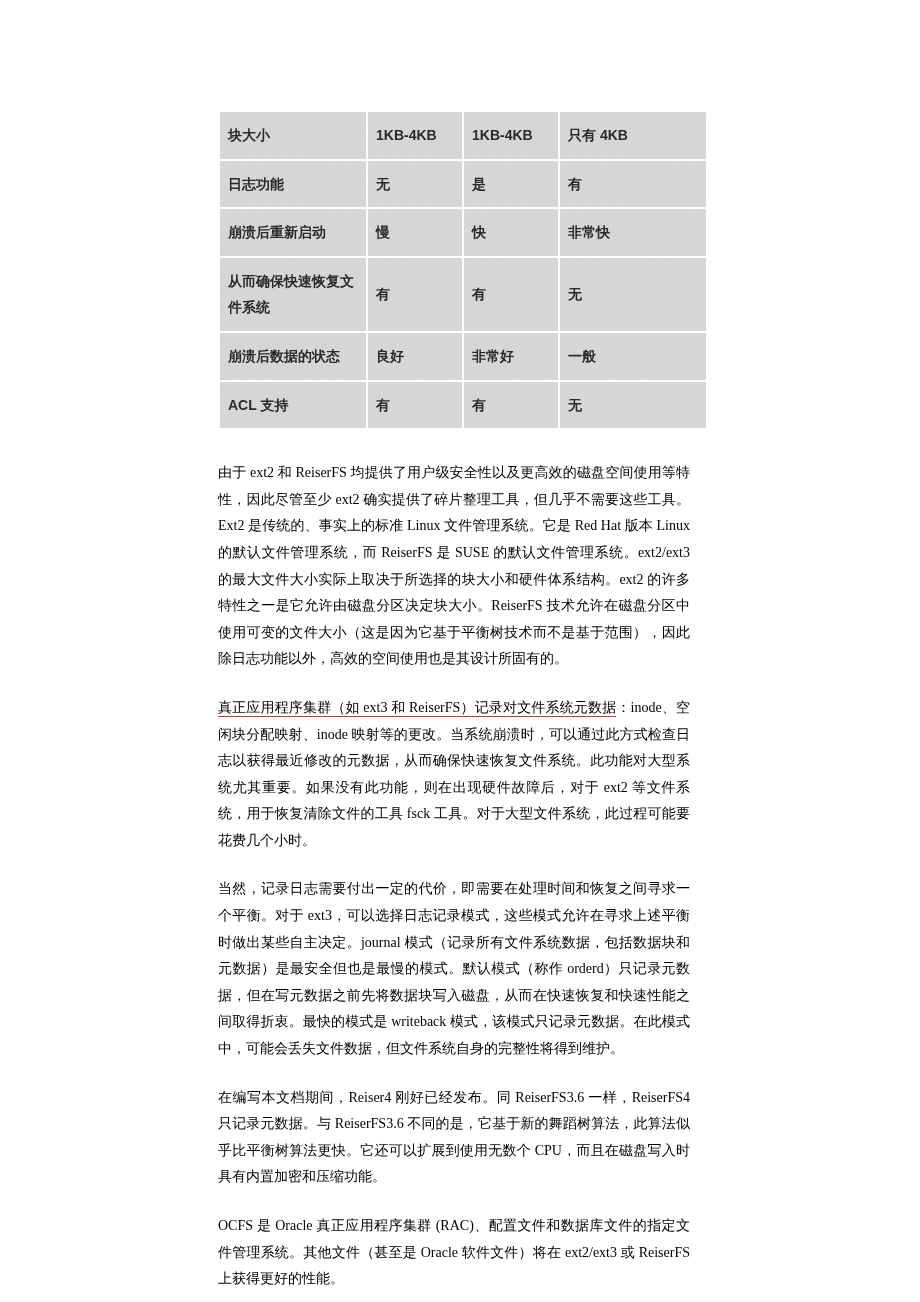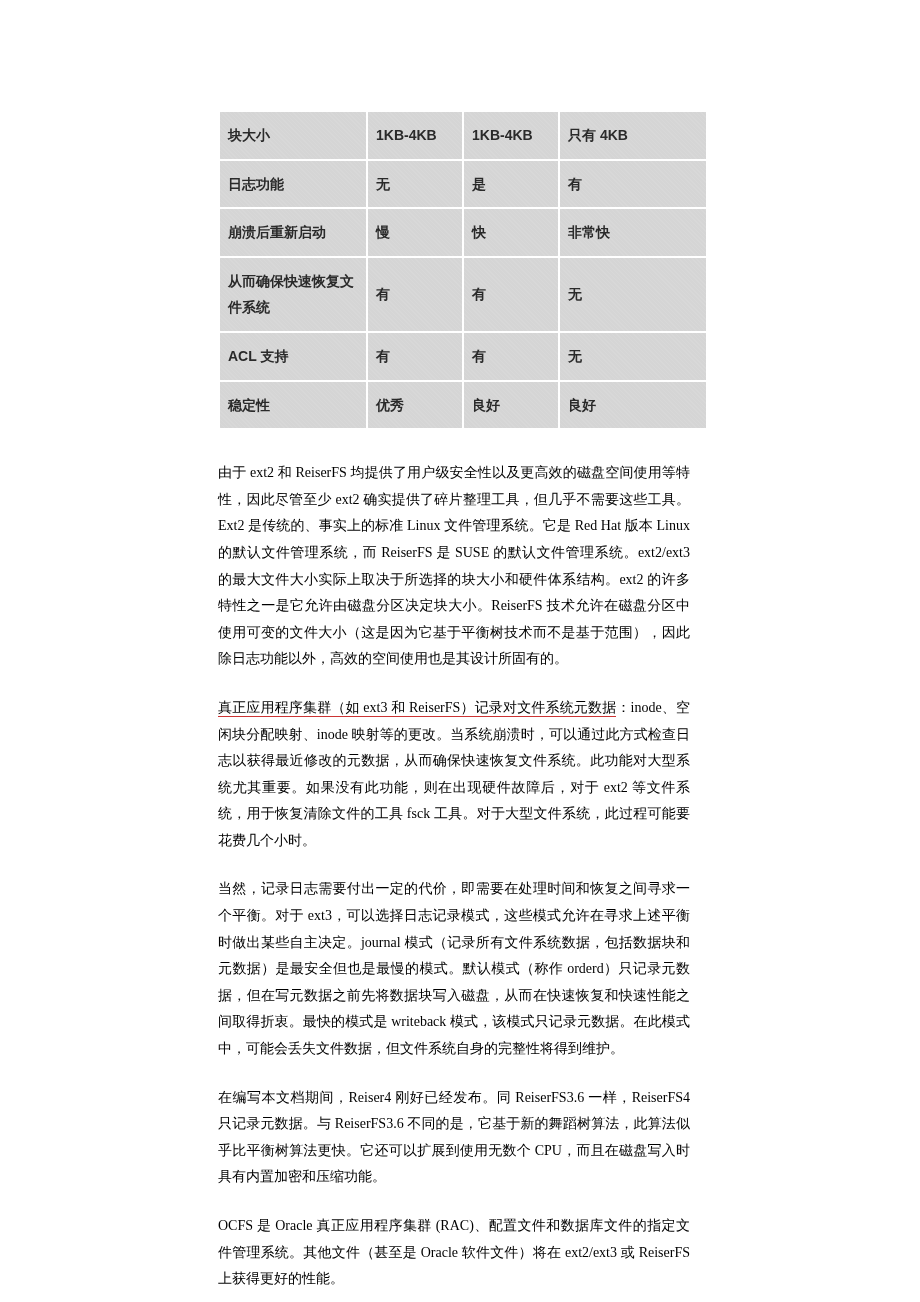--- a/index.html
+++ b/index.html
@@ -64,30 +64,30 @@
       <td class="col2">快</td>
       <td class="col3">非常快</td>
     </tr>
     <tr>
       <td class="col0">从而确保快速恢复文件系统</td>
       <td class="col1">有</td>
       <td class="col2">有</td>
       <td class="col3">无</td>
     </tr>
     <tr>
+      <td class="col0">崩溃后数据的状态</td>
+      <td class="col1">良好</td>
+      <td class="col2">非常好</td>
+      <td class="col3">一般</td>
+    </tr>
+    <tr>
       <td class="col0">ACL 支持</td>
       <td class="col1">有</td>
       <td class="col2">有</td>
       <td class="col3">无</td>
-    </tr>
-    <tr>
-      <td class="col0">稳定性</td>
-      <td class="col1">优秀</td>
-      <td class="col2">良好</td>
-      <td class="col3">良好</td>
     </tr>
   </tbody>
 </table>
 
 <p>由于 ext2 和 ReiserFS 均提供了用户级安全性以及更高效的磁盘空间使用等特性，因此尽管至少 ext2 确实提供了碎片整理工具，但几乎不需要这些工具。Ext2 是传统的、事实上的标准 Linux 文件管理系统。它是 Red Hat 版本 Linux 的默认文件管理系统，而 ReiserFS 是 SUSE 的默认文件管理系统。ext2/ext3 的最大文件大小实际上取决于所选择的块大小和硬件体系结构。ext2 的许多特性之一是它允许由磁盘分区决定块大小。ReiserFS 技术允许在磁盘分区中使用可变的文件大小（这是因为它基于平衡树技术而不是基于范围），因此除日志功能以外，高效的空间使用也是其设计所固有的。</p>
 
 <p><span class="underline">真正应用程序集群（如 ext3 和 ReiserFS）记录对文件系统元数据</span><span>：inode、空闲块分配映射、inode 映射等的更改。当系统崩溃时，可以通过此方式检查日志以获得最近修改的元数据，从而确保快速恢复文件系统。此功能对大型系统尤其重要。如果没有此功能，则在出现硬件故障后，对于 ext2 等文件系统，用于恢复清除文件的工具 fsck 工具。对于大型文件系统，此过程可能要花费几个小时。</span></p>
 
 <p>当然，记录日志需要付出一定的代价，即需要在处理时间和恢复之间寻求一个平衡。对于 ext3，可以选择日志记录模式，这些模式允许在寻求上述平衡时做出某些自主决定。journal 模式（记录所有文件系统数据，包括数据块和元数据）是最安全但也是最慢的模式。默认模式（称作 orderd）只记录元数据，但在写元数据之前先将数据块写入磁盘，从而在快速恢复和快速性能之间取得折衷。最快的模式是 writeback 模式，该模式只记录元数据。在此模式中，可能会丢失文件数据，但文件系统自身的完整性将得到维护。</p>
 

